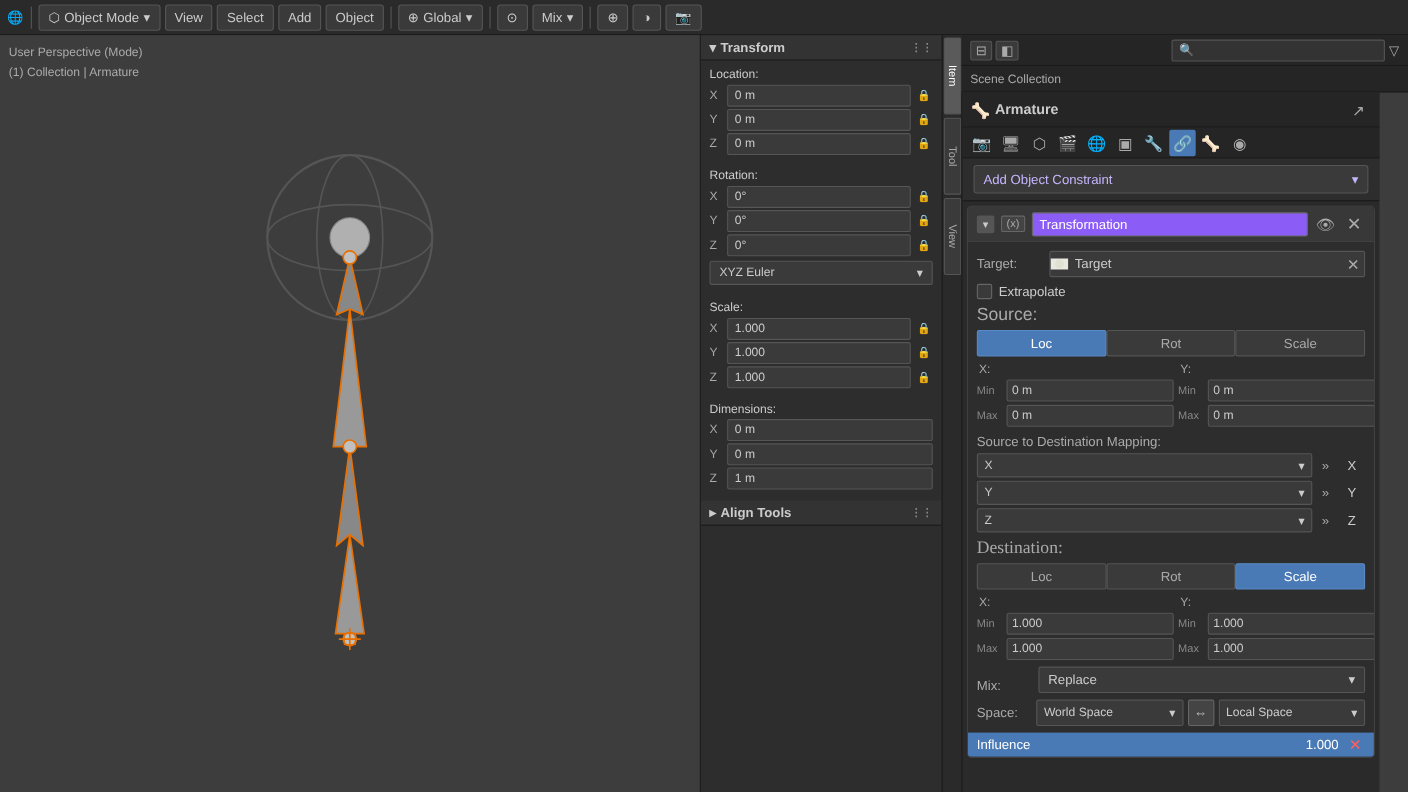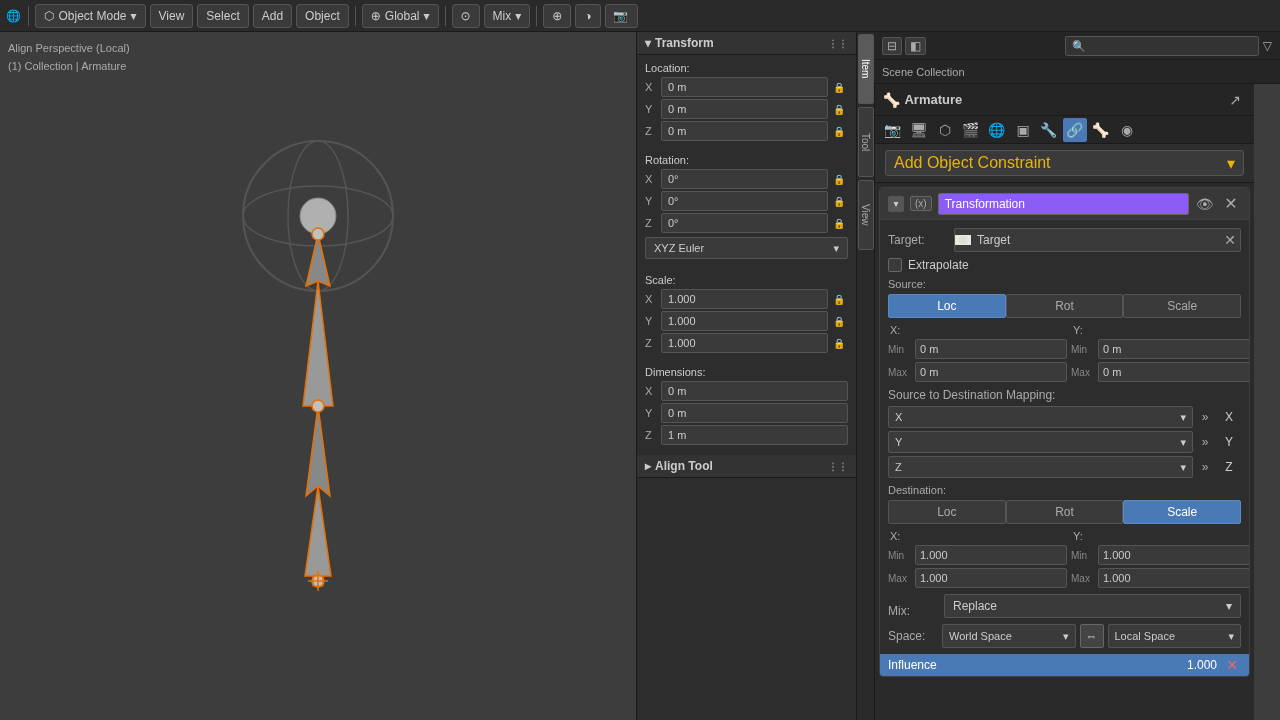--- a/index.html
+++ b/index.html
@@ -231,23 +231,23 @@
       display: flex;
       align-items: center;
       padding: 6px 10px;
       background: #2d2d2d;
       border-bottom: 1px solid #1a1a1a;
     }
     .add-constraint-btn {
       flex: 1;
       background: #3a3a3a;
       border: 1px solid #555;
-      color: #eab308;
+      color: #c4b5fd;
       padding: 4px 8px;
-      font-size: 16px;
+      font-size: 12px;
       border-radius: 3px;
       display: flex;
       align-items: center;
       justify-content: space-between;
       cursor: pointer;
       height: 26px;
     }
 
     
     .constraint-block {
@@ -373,21 +373,21 @@
       height: 14px;
       background: #3a3a3a;
       border: 1px solid #666;
       border-radius: 2px;
       cursor: pointer;
     }
 
     
     .section-header {
       color: #aaa;
-      font-size: 11px;
+      font-size: 16px;
       margin-bottom: 4px;
     }
 
     
     .tab-row {
       display: flex;
       gap: 0;
       margin-bottom: 6px;
     }
     .tab-btn {
@@ -676,21 +676,21 @@
   </button>
   <button class="toolbar-btn">
     <span>📷</span>
   </button>
 </div>
 
 <div class="main-layout">
 
   <div class="viewport">
     <div class="viewport-info">
-      <div>Align Perspective (Local)</div>
+      <div>User Perspective (Mode)</div>
       <div>(1) Collection | Armature</div>
     </div>
 
     <div class="viewport-canvas">
       <svg width="200" height="500" viewBox="0 0 200 500">
 
         <ellipse cx="100" cy="90" rx="75" ry="75" fill="none" stroke="#555" stroke-width="2"></ellipse>
         <ellipse cx="100" cy="90" rx="75" ry="30" fill="none" stroke="#555" stroke-width="1.5"></ellipse>
         <ellipse cx="100" cy="90" rx="30" ry="75" fill="none" stroke="#555" stroke-width="1.5"></ellipse>
 
@@ -796,21 +796,21 @@
         <input class="field-input" value="0 m" style="">
       </div>
       <div class="field-row">
         <span class="field-axis">Z</span>
         <input class="field-input" value="1 m" style="">
       </div>
     </div>
 
     <div class="panel-header" style="margin-top:4px;">
       <span>▸</span>
-      <span>Align Tool</span>
+      <span>Align Tools</span>
       <span class="panel-header-dots">⋮⋮</span>
     </div>
   </div>
 
   <div class="side-tabs">
     <div class="side-tab active">
       <span>Item</span>
     </div>
     <div class="side-tab">
       <span>Tool</span>
@@ -950,21 +950,21 @@
 
             <div class="mapping-row">
               <div class="mapping-dropdown">
                 <span>Z</span>
                 <span>▾</span>
               </div>
               <span class="mapping-arrow">»</span>
               <span class="mapping-dest">Z</span>
             </div>
 
-            <div class="section-header" style="margin-top:6px;">Destination:</div>
+            <div class="section-header" style="margin-top:6px;font-family:Liberation Serif, serif;">Destination:</div>
             <div class="tab-row">
               <button class="tab-btn">Loc</button>
               <button class="tab-btn">Rot</button>
               <button class="tab-btn active">Scale</button>
             </div>
 
             <div class="xyz-section">
               <div class="xyz-col">
                 <span class="xyz-label">X:</span>
                 <div class="xyz-row">

